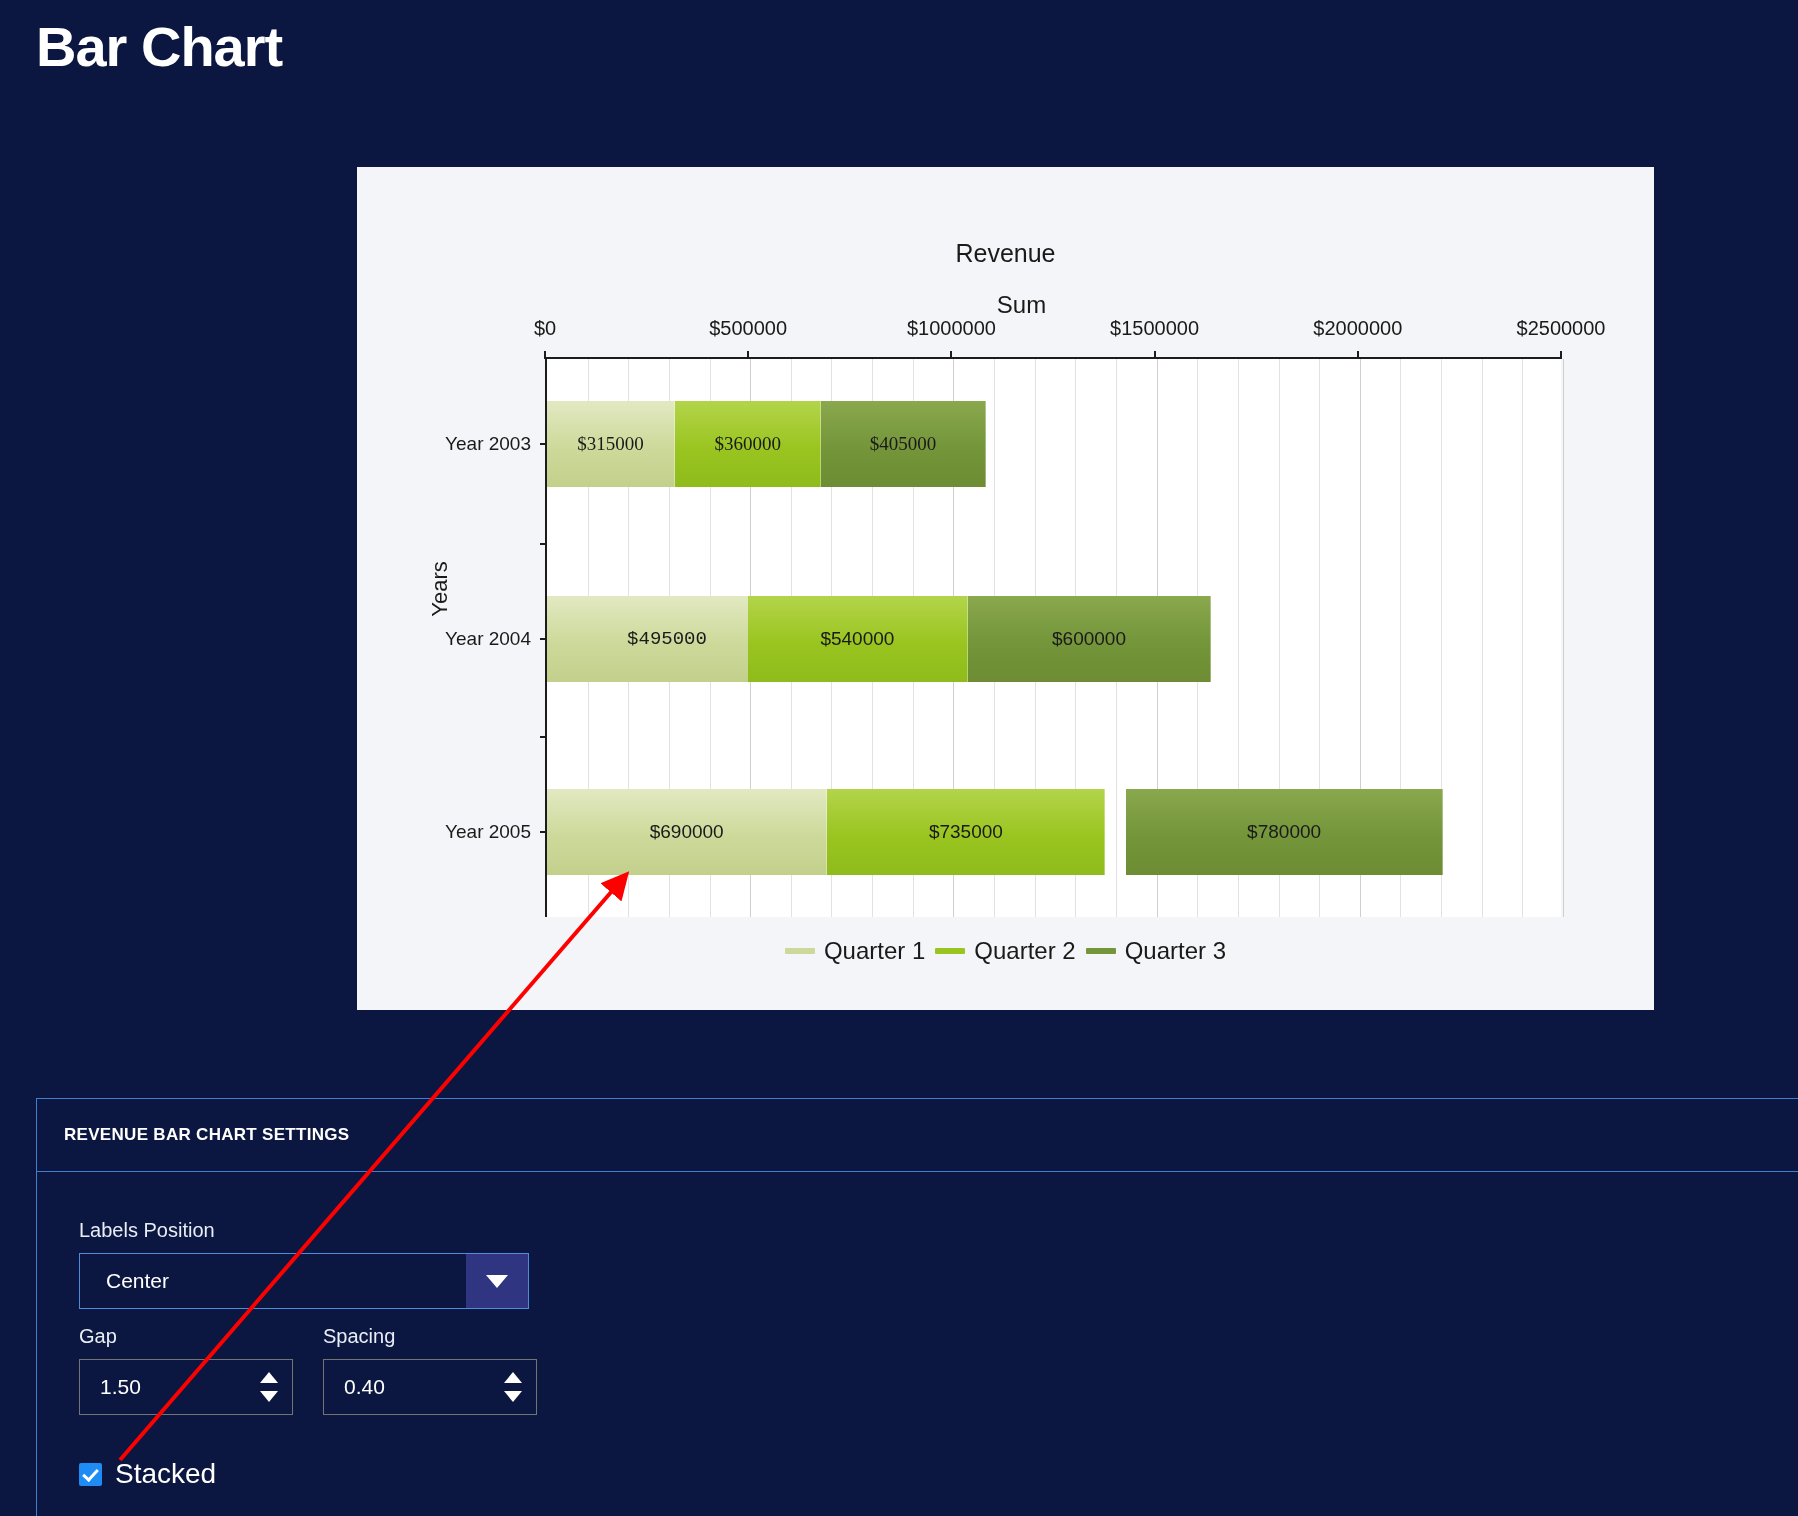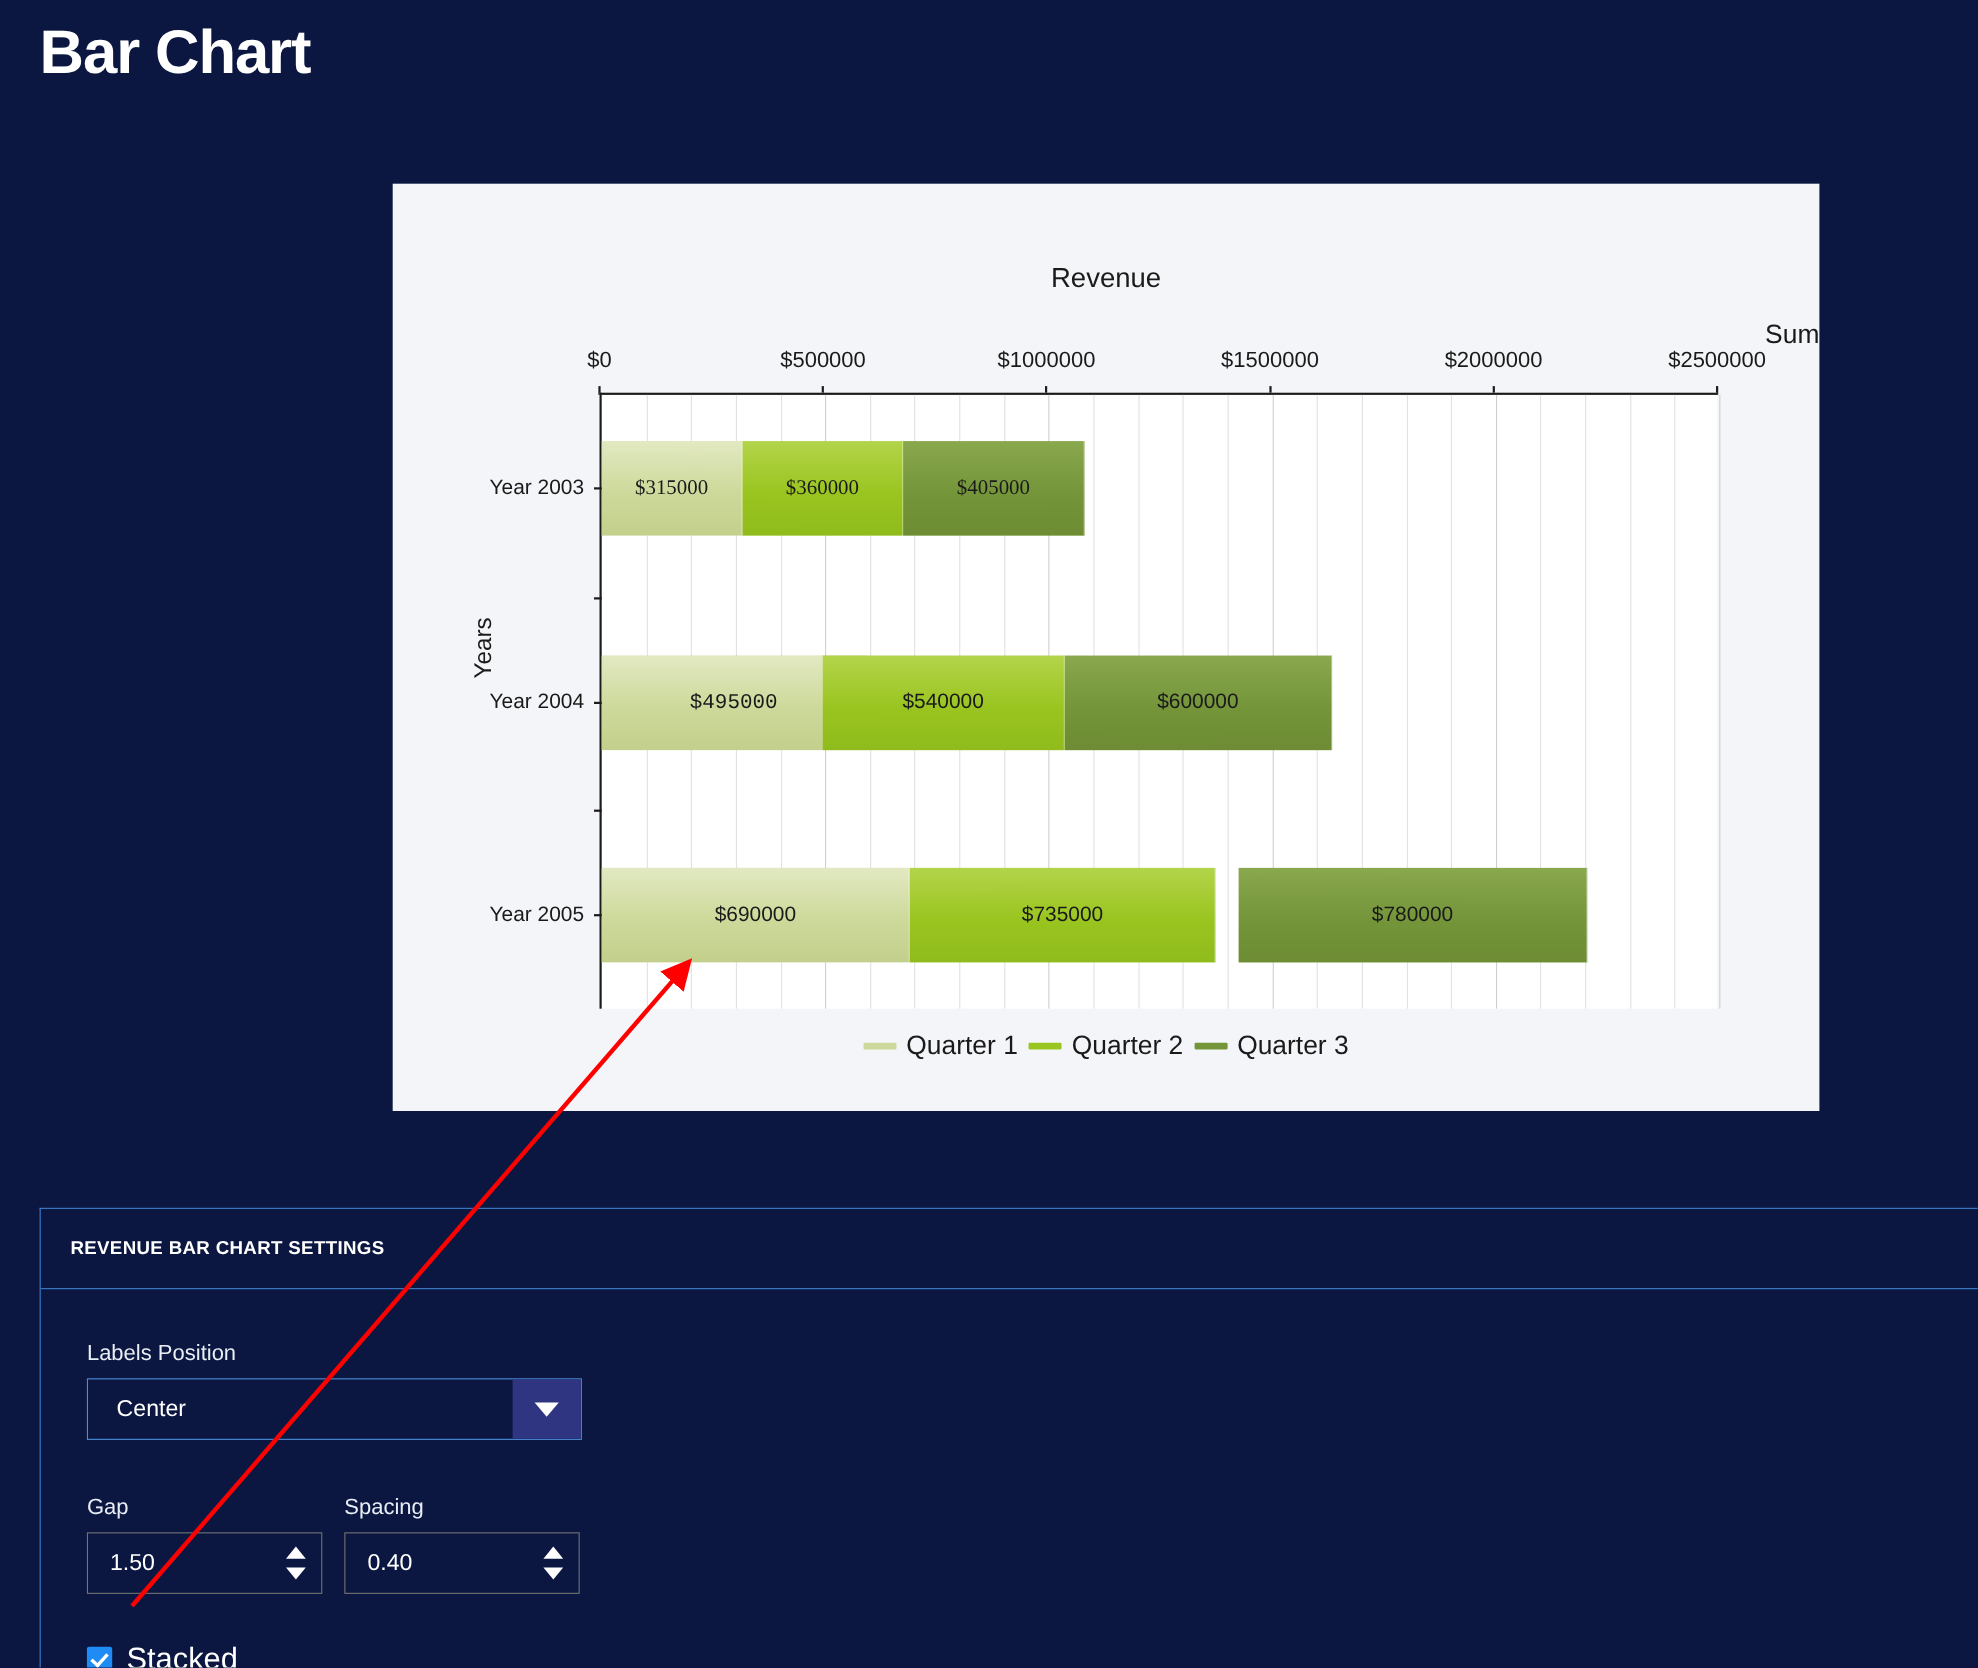--- a/index.html
+++ b/index.html
@@ -39,21 +39,21 @@
     left: 0; right: 0;
     top: 72px;
     text-align: center;
     font-size: 25px;
     color: #1a1a1a;
   }
   .chart-subtitle {
     position: absolute;
     left: 0; right: 0;
     top: 124px;
-    text-align: right;
+    text-align: center;
     font-size: 24px;
     color: #1a1a1a;
     padding-left: 32px;
   }
 
   
   .plot {
     position: absolute;
     left: 188px;   
     top: 190px;    
@@ -201,21 +201,21 @@
     align-items: center;
     justify-content: center;
   }
   .caret-down {
     width: 0; height: 0;
     border-left: 11px solid transparent;
     border-right: 11px solid transparent;
     border-top: 13px solid #ffffff;
   }
 
-  .num-row { display: flex; gap: 20px; margin-top: 50px; }
+  .num-row { display: flex; gap: 30px; margin-top: 16px; }
   .num-field { width: 214px; }
   .num-input {
     height: 56px;
     border: 1px solid #737373;
     display: flex;
     align-items: center;
     background: #0b1740;
     position: relative;
   }
   .num-value { padding-left: 20px; color: #ffffff; font-size: 21px; }

